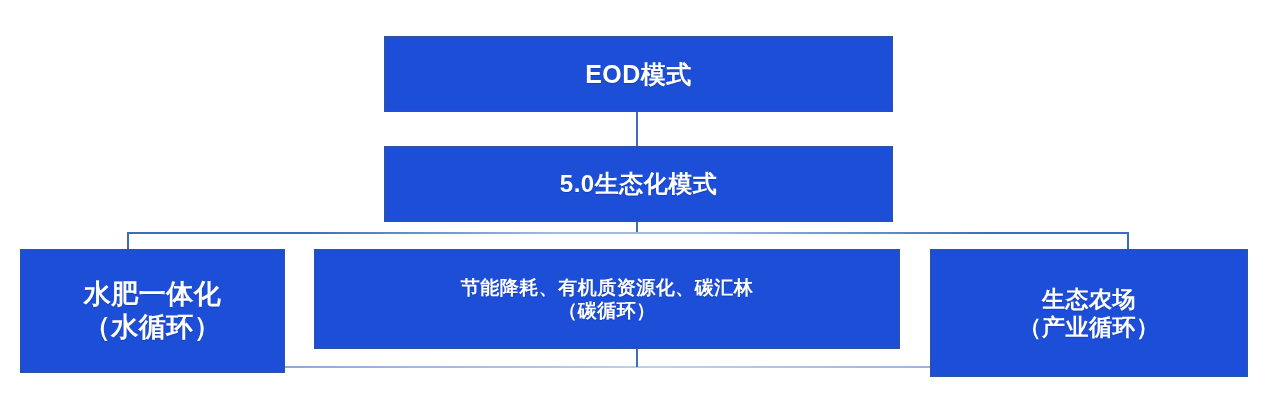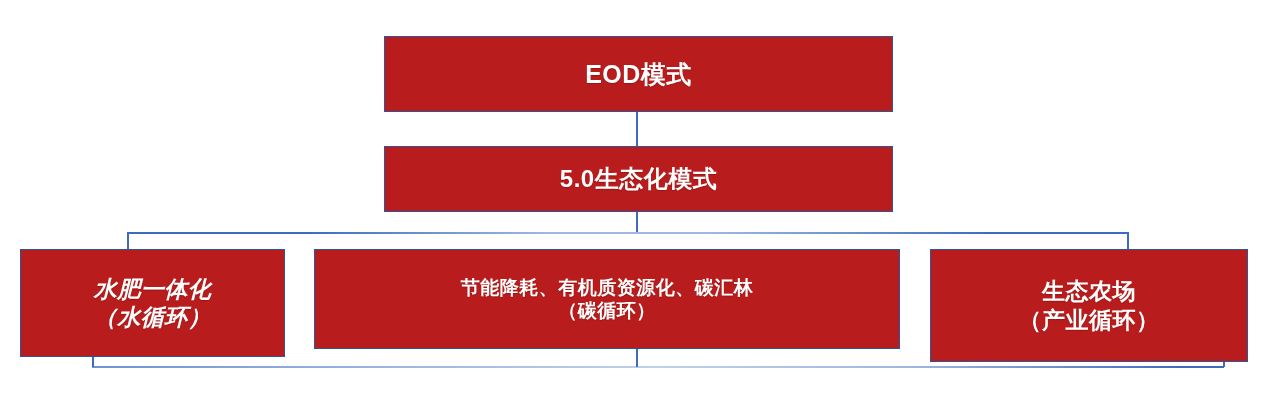--- a/index.html
+++ b/index.html
@@ -19,21 +19,21 @@
     position: absolute;
     left: 0;
     top: 0;
     width: 1273px;
     height: 408px;
   }
 
   .node-box {
     position: absolute;
     box-sizing: border-box;
-    background: #b91c1c;
+    background: #1d4ed8;
     border: 1px solid #2E5597;
     color: #ffffff;
     font-weight: bold;
     display: flex;
     align-items: center;
     justify-content: center;
     text-align: center;
     line-height: 1.22;
     letter-spacing: 0.5px;
     text-shadow: 0 1px 1px rgba(0,0,0,0.18);
@@ -48,45 +48,44 @@
     width: 509px;
     height: 76px;
     font-size: 25px;
   }
 
   
   #node-eco {
     left: 384px;
     top: 146px;
     width: 509px;
-    height: 66px;
+    height: 76px;
     font-size: 24px;
   }
 
   
   #node-water {
     left: 20px;
     top: 249px;
     width: 265px;
-    height: 108px;
-    font-size: 23px;
-    font-style: italic;
+    height: 124px;
+    font-size: 27px;
   }
   #node-carbon {
     left: 314px;
     top: 249px;
     width: 586px;
     height: 100px;
     font-size: 19px;
   }
   #node-farm {
     left: 930px;
     top: 249px;
     width: 318px;
-    height: 113px;
+    height: 128px;
     font-size: 23px;
   }
 
   .connector {
     position: absolute;
     background: #3F6BBF;
   }
   .connector.v { width: 2px; }
   .connector.h { height: 2px; }
 

